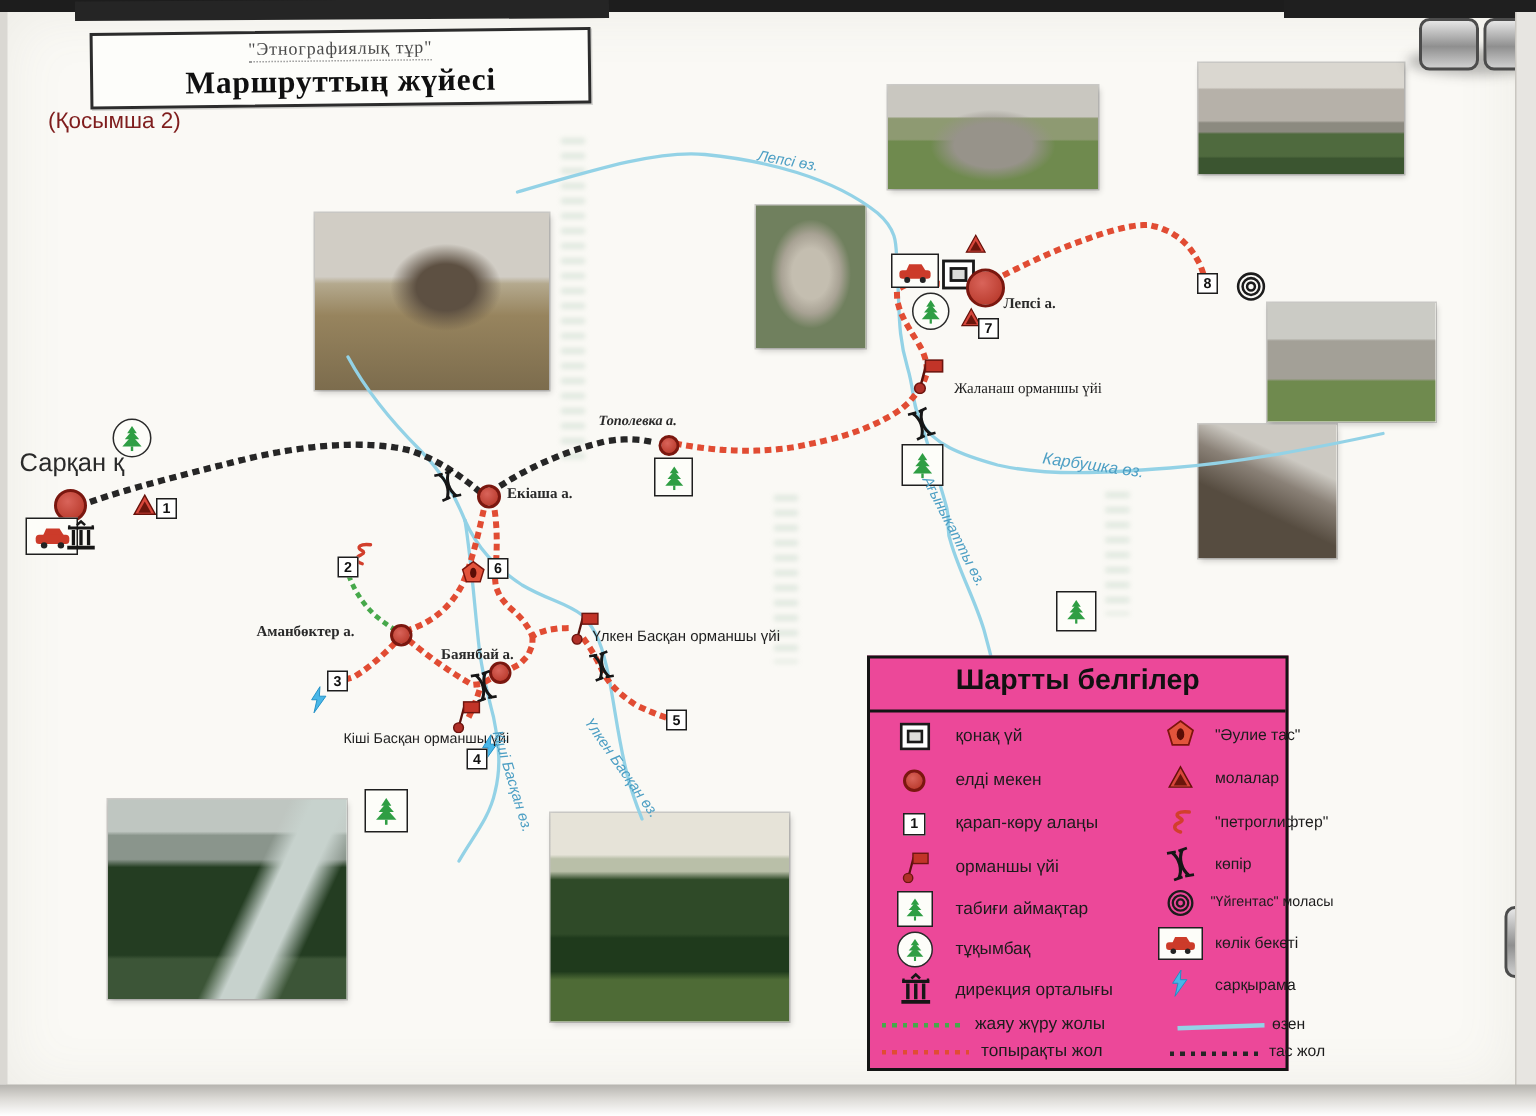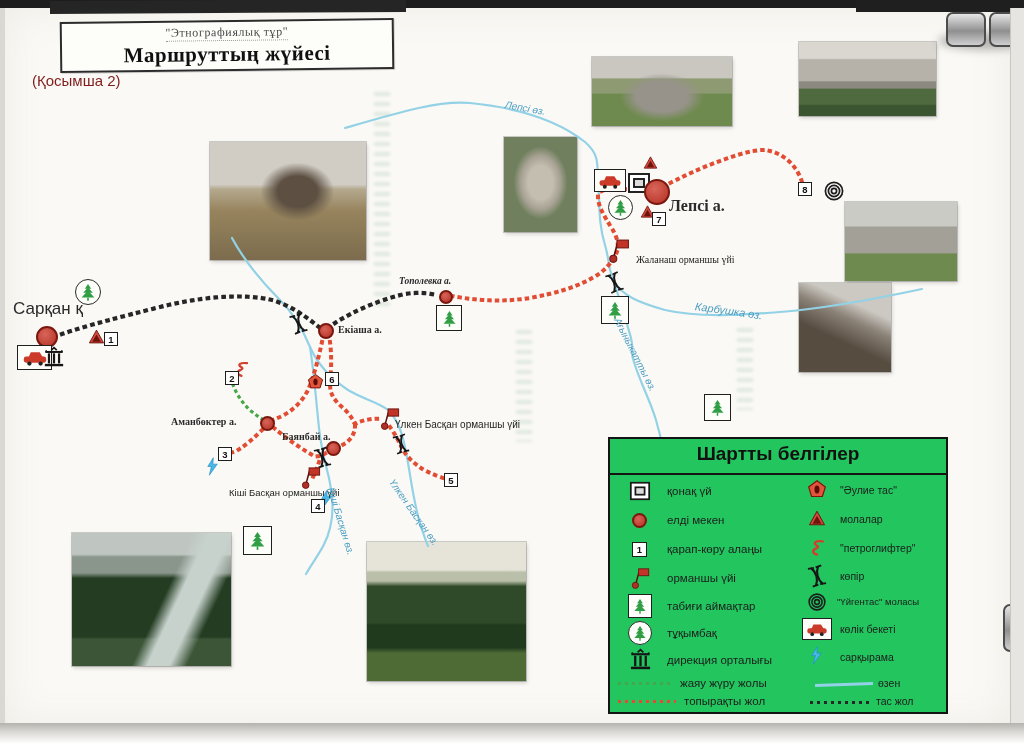--- a/index.html
+++ b/index.html
@@ -44,22 +44,22 @@
   .abs{position:absolute;}
   .sq{position:absolute;border:1.8px solid #1f1f1f;background:#fdfdf9;
       display:flex;align-items:center;justify-content:center;box-sizing:border-box;}
   .ci{position:absolute;border:1.6px solid #2a2a2a;background:#fdfdf9;border-radius:50%;
       display:flex;align-items:center;justify-content:center;box-sizing:border-box;}
   .dot{position:absolute;border-radius:50%;border:2px solid #7a170f;
        background:radial-gradient(circle at 40% 35%,#d9645a,#b23122);box-sizing:border-box;}
   .num{position:absolute;width:14px;height:14px;background:#fff;border:1.7px solid #1d1d1d;
        font-size:9.5px;font-weight:bold;color:#111;text-align:center;line-height:13px;box-sizing:border-box;}
   
-  .legend{position:absolute;left:608px;top:437px;width:340px;height:277px;
-          background:#22c55e;border:2.4px solid #141414;box-sizing:border-box;}
+  .legend{position:absolute;left:578px;top:437px;width:281px;height:277px;
+          background:#ec4899;border:2.4px solid #141414;box-sizing:border-box;}
   .legend .ttl{position:absolute;left:0;right:0;top:4px;text-align:center;
           font-size:19px;font-weight:bold;color:#111;}
   .legend .rule{position:absolute;left:0;right:0;top:34px;height:2px;background:#141414;}
   .lg-lab{position:absolute;font-size:11.5px;color:#1c1c1c;white-space:nowrap;}
   .lg-lab.r{font-size:10.5px;}
   .dotline{position:absolute;height:3px;}
   .g-dots{background:repeating-linear-gradient(90deg,#46a84a 0 3px,transparent 3px 7px);}
   .r-dots{background:repeating-linear-gradient(90deg,#e14c33 0 3px,transparent 3px 7px);}
   .k-dots{background:repeating-linear-gradient(90deg,#262626 0 3px,transparent 3px 7px);}
   .b-line{background:#93d2e6;height:2.5px;}
@@ -305,22 +305,22 @@
   <div class="num" style="left:311px;top:499px;">4</div>
   <div class="num" style="left:444px;top:473px;">5</div>
   <div class="num" style="left:325px;top:372px;">6</div>
   <div class="num" style="left:652px;top:212px;">7</div>
   <div class="num" style="left:798px;top:182px;">8</div>
 
   <div class="lbl" style="left:13px;top:299px;font-size:17px;font-family:'Liberation Sans','DejaVu Sans',sans-serif;font-weight:400;">Сарқан қ</div>
   <div class="lbl" style="left:338px;top:324px;font-size:10px;">Екіаша а.</div>
   <div class="lbl" style="left:399px;top:276px;font-size:9.5px;font-style:italic;">Тополевка а.</div>
   <div class="lbl" style="left:171px;top:416px;font-size:10px;">Аманбөктер а.</div>
-  <div class="lbl" style="left:282px;top:431px;font-size:10px;">Баянбай а.</div>
-  <div class="lbl" style="left:669px;top:197px;font-size:16px;">Лепсі а.</div>
+  <div class="lbl" style="left:294px;top:431px;font-size:10px;">Баянбай а.</div>
+  <div class="lbl" style="left:669px;top:197px;font-size:10px;">Лепсі а.</div>
 
   <div class="st" style="left:636px;top:254px;font-family:Liberation Serif, serif;">Жаланаш орманшы үйі</div>
   <div class="st" style="left:395px;top:419px;">Үлкен Басқан орманшы үйі</div>
   <div class="st" style="left:229px;top:487px;font-size:9.5px;">Кіші Басқан орманшы үйі</div>
 
   <div class="riv" style="left:506px;top:99px;transform:rotate(10deg);">Лепсі өз.</div>
   <div class="riv" style="left:696px;top:300px;font-size:11px;transform:rotate(8deg);">Карбушка өз.</div>
   <div class="riv" style="left:622px;top:316px;transform:rotate(63deg);">Ағыныкатты өз.</div>
   <div class="riv" style="left:396px;top:477px;transform:rotate(55deg);">Үлкен Басқан өз.</div>
   <div class="riv" style="left:336px;top:486px;transform:rotate(73deg);">Кіші Басқан өз.</div>

